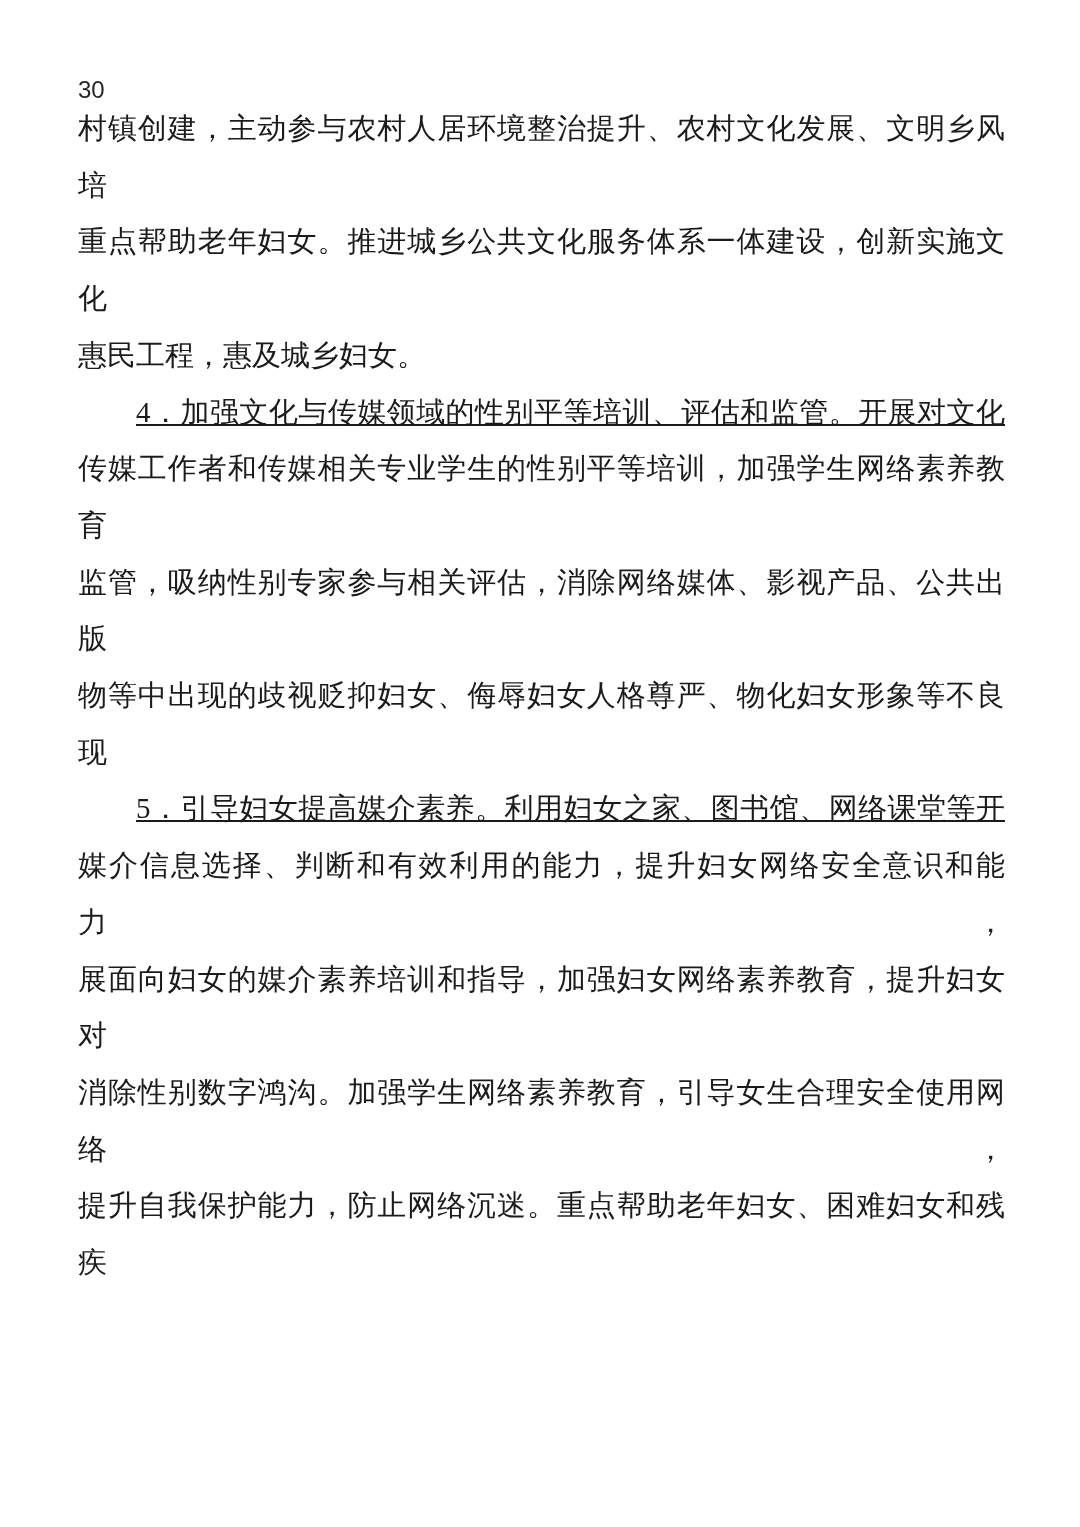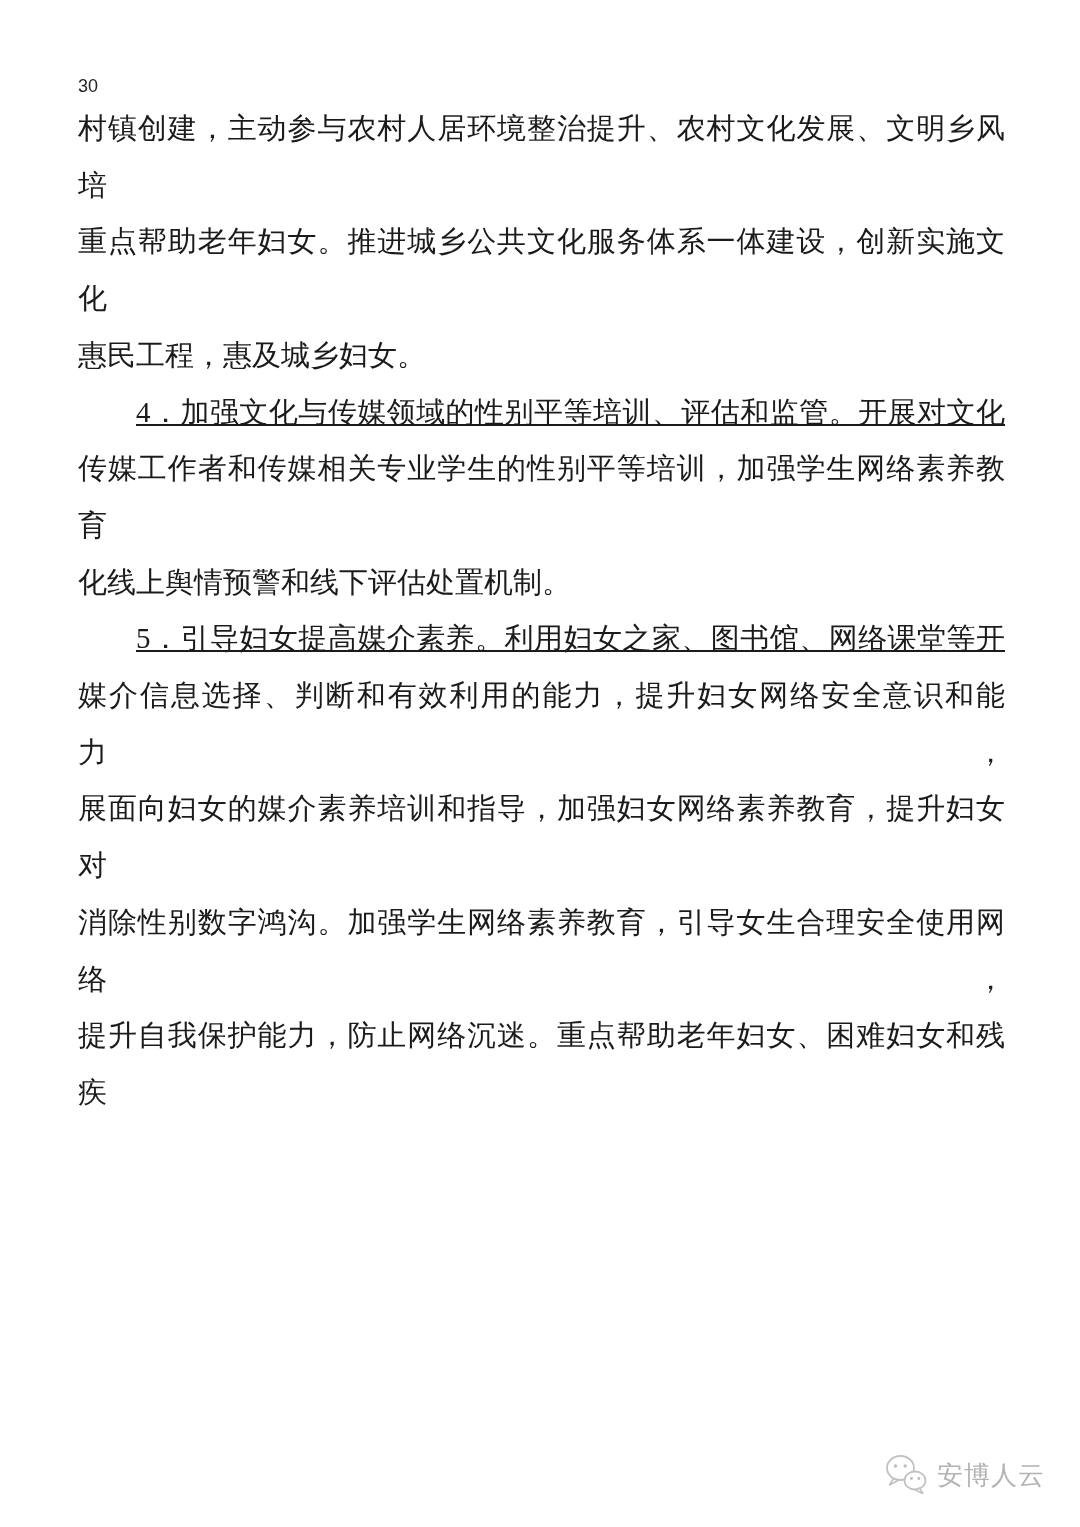--- a/index.html
+++ b/index.html
@@ -12,21 +12,21 @@
     width: 1080px;
     height: 1527px;
     background: #ffffff;
     overflow: hidden;
   }
   .page-number {
     position: absolute;
     left: 78px;
     top: 76px;
     font-family: "Liberation Sans", "DejaVu Sans", sans-serif;
-    font-size: 18px;
+    font-size: 24px;
     color: #262626;
   }
   .body-text {
     position: absolute;
     left: 78px;
     top: 100px;
     width: 927px;
     font-size: 29px;
     line-height: 56.7px;
     color: #1b1b1b;
@@ -67,39 +67,23 @@
 <div class="page">
 
   <div class="page-number">30</div>
 
   <div class="body-text" id="body-text">
       <div class="line">村镇创建，主动参与农村人居环境整治提升、农村文化发展、文明乡风培</div>
       <div class="line">重点帮助老年妇女。推进城乡公共文化服务体系一体建设，创新实施文化</div>
       <div class="line para-end">惠民工程，惠及城乡妇女。</div>
       <div class="line indented">4．加强文化与传媒领域的性别平等培训、评估和监管。开展对文化</div>
       <div class="line">传媒工作者和传媒相关专业学生的性别平等培训，加强学生网络素养教育</div>
-      <div class="line para-end">化线上舆情预警和线下评估处置机制。</div>
+      <div class="line">监管，吸纳性别专家参与相关评估，消除网络媒体、影视产品、公共出版</div>
+      <div class="line">物等中出现的歧视贬抑妇女、侮辱妇女人格尊严、物化妇女形象等不良现</div>
       <div class="line indented">5．引导妇女提高媒介素养。利用妇女之家、图书馆、网络课堂等开</div>
       <div class="line">媒介信息选择、判断和有效利用的能力，提升妇女网络安全意识和能力，</div>
       <div class="line">展面向妇女的媒介素养培训和指导，加强妇女网络素养教育，提升妇女对</div>
       <div class="line">消除性别数字鸿沟。加强学生网络素养教育，引导女生合理安全使用网络，</div>
       <div class="line">提升自我保护能力，防止网络沉迷。重点帮助老年妇女、困难妇女和残疾</div>
     </div>
 
-  <div class="watermark">
-    <span>
-      <svg class="wechat-icon-svg" width="44" height="44" viewBox="0 0 44 44">
-        <g>
-          <ellipse cx="16.5" cy="15" rx="13.5" ry="12" fill="#ffffff" stroke="#c2c2c2" stroke-width="1.8"></ellipse>
-          <path d="M9.5 25.5 L5.5 32 L14 27.5 Z" fill="#ffffff" stroke="#c2c2c2" stroke-width="1.6" stroke-linejoin="round"></path>
-          <circle cx="11.5" cy="13" r="1.7" fill="#bdbdbd"></circle>
-          <circle cx="21.2" cy="13" r="1.7" fill="#bdbdbd"></circle>
-          <ellipse cx="31" cy="27.5" rx="10.5" ry="9" fill="#ffffff" stroke="#c2c2c2" stroke-width="1.8"></ellipse>
-          <path d="M35.5 35 L38.8 40.5 L31.5 37 Z" fill="#ffffff" stroke="#c2c2c2" stroke-width="1.6" stroke-linejoin="round"></path>
-          <circle cx="27.5" cy="25.5" r="1.4" fill="#bdbdbd"></circle>
-          <circle cx="34.8" cy="25.5" r="1.4" fill="#bdbdbd"></circle>
-        </g>
-      </svg>
-    </span>
-    <span class="watermark-label">安博人云</span>
-  </div>
 
 </div>
 
 </body></html>

